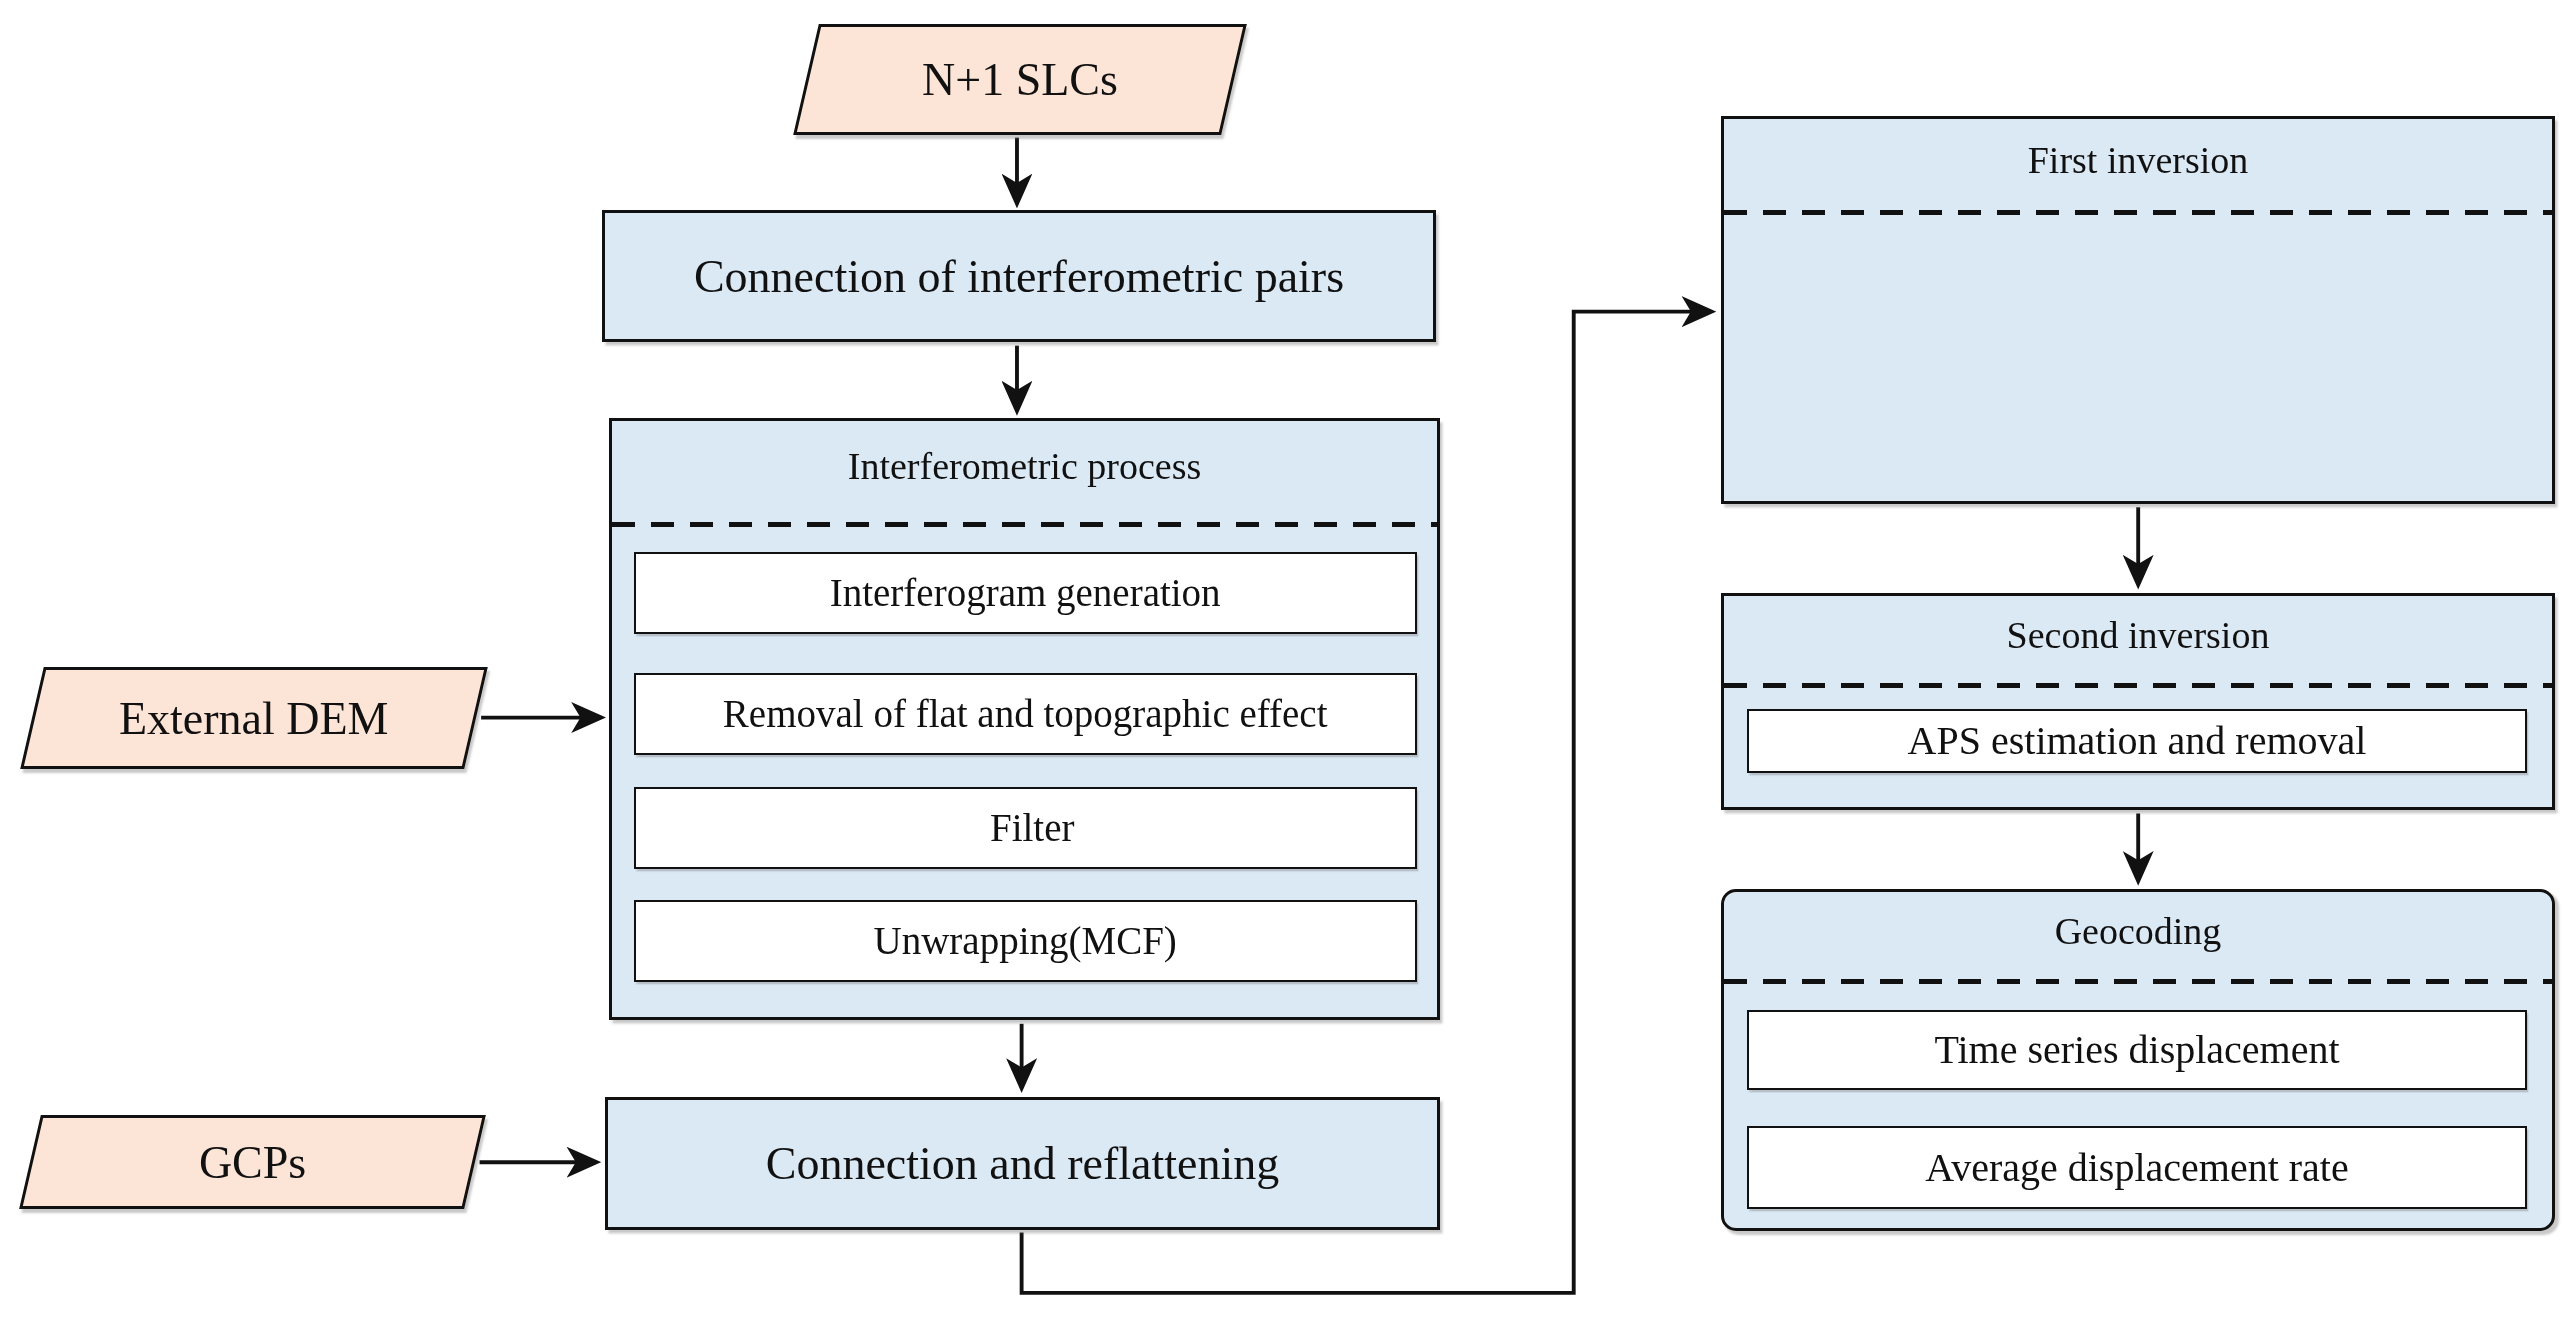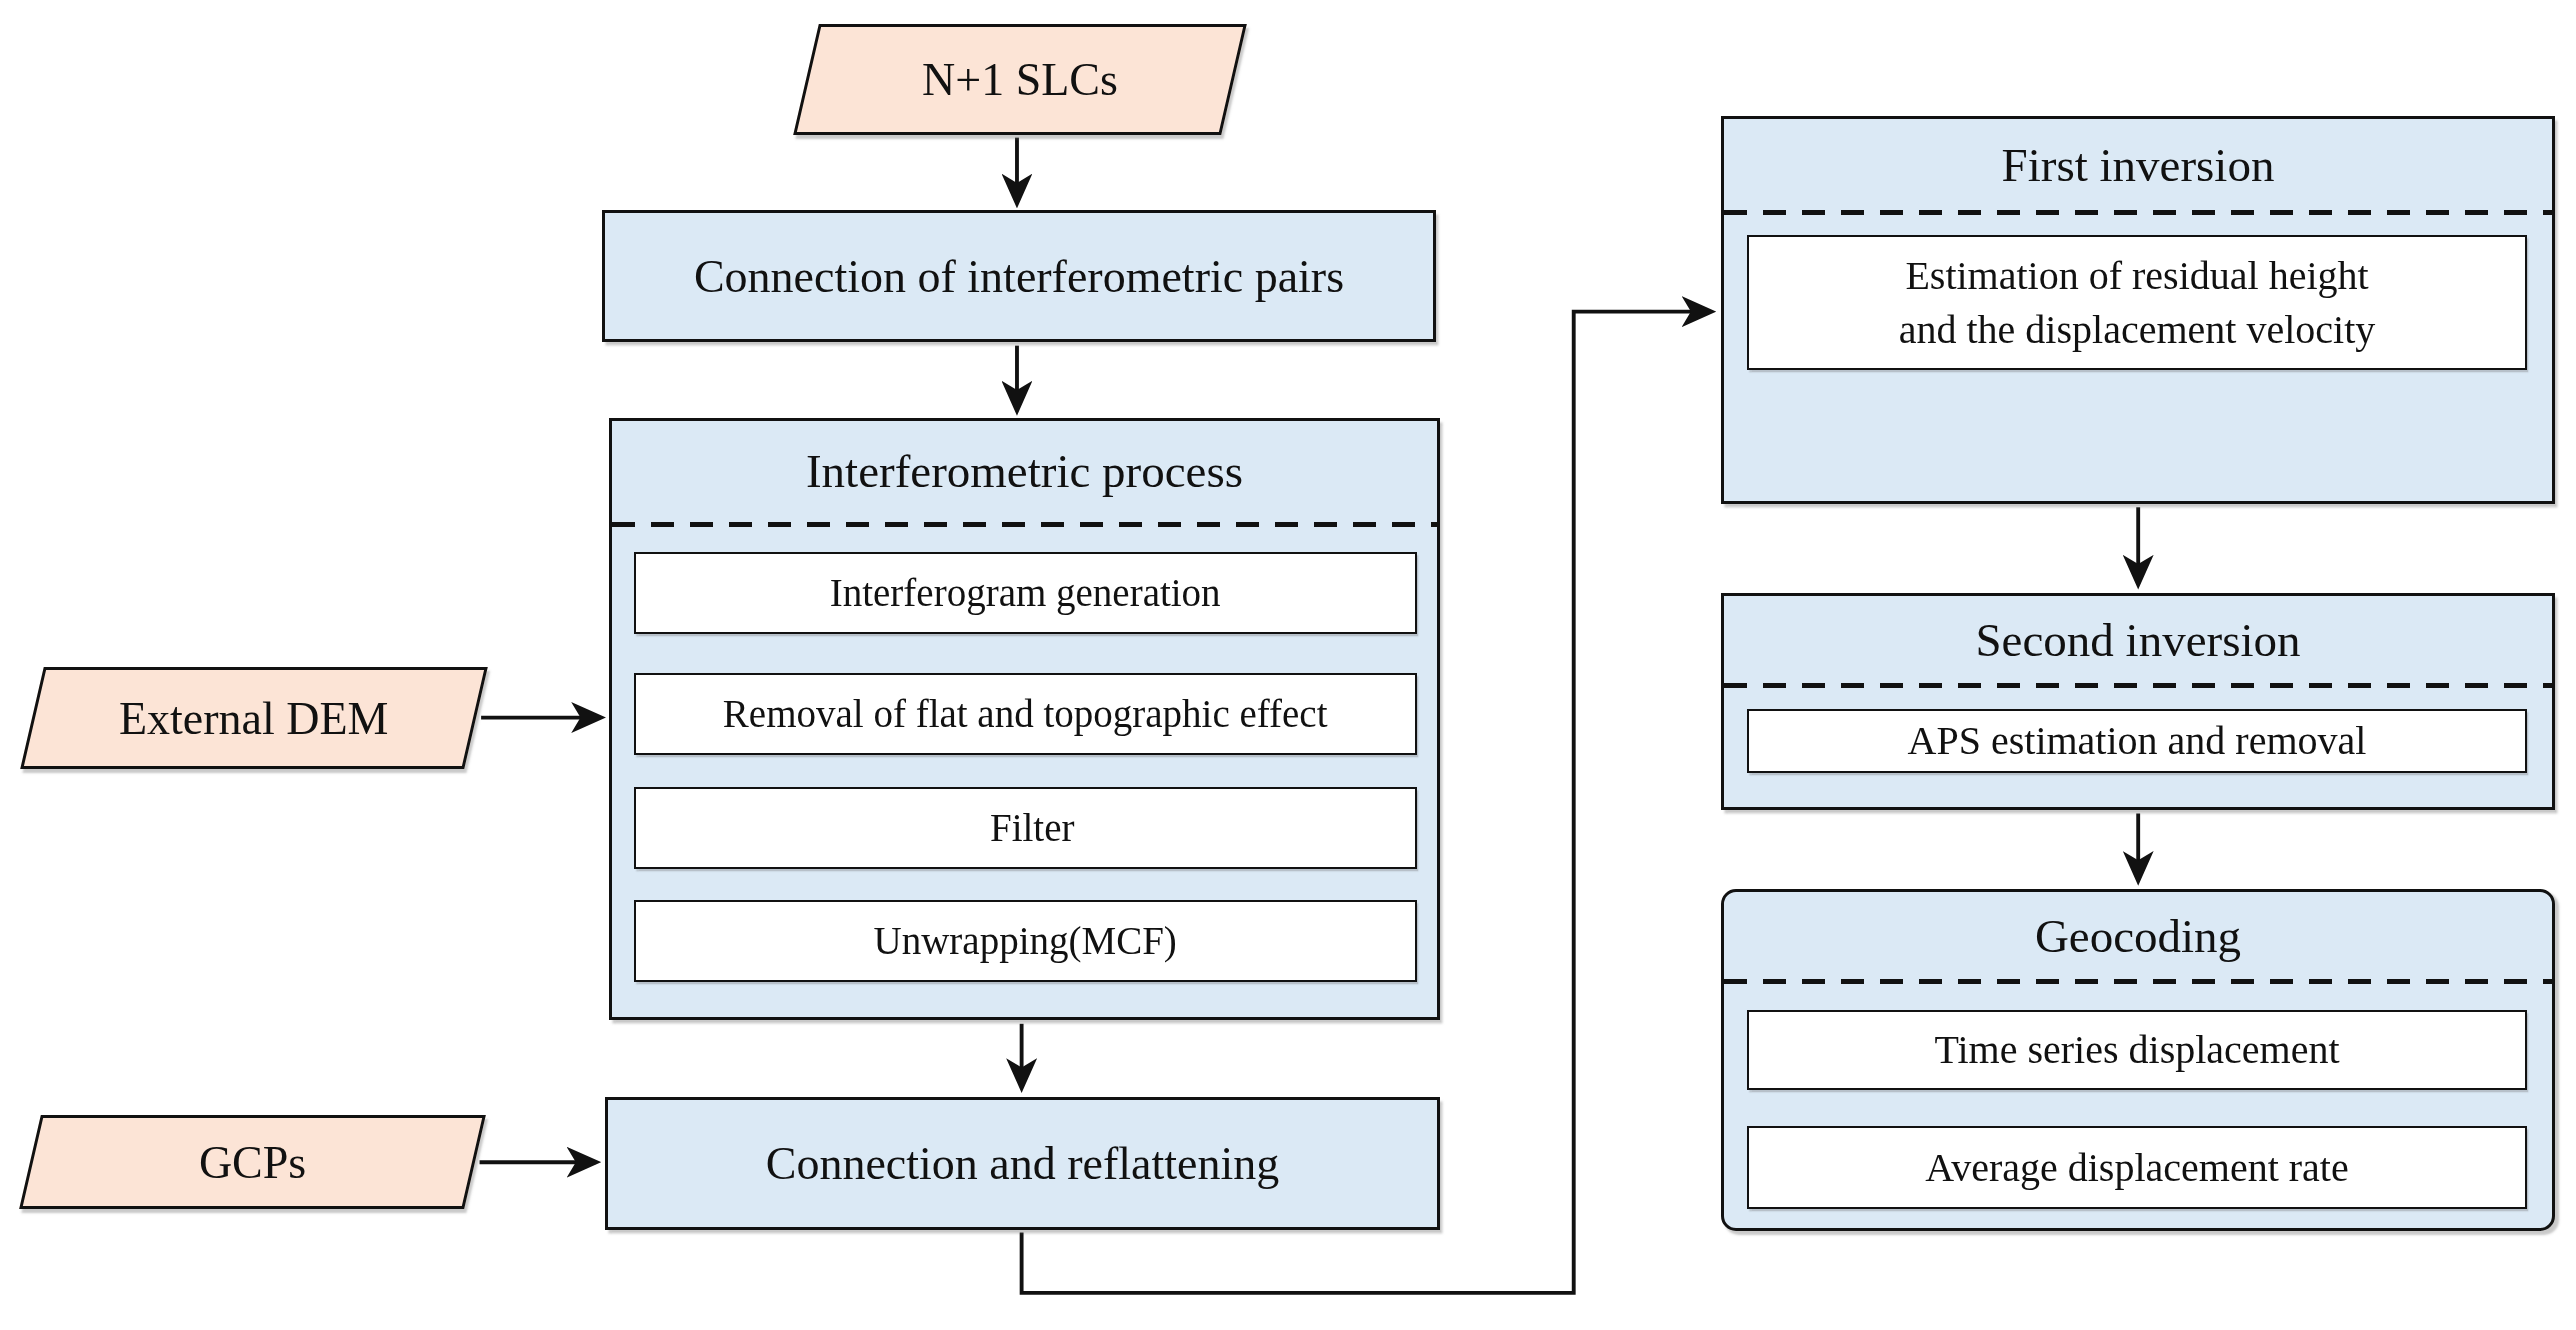--- a/index.html
+++ b/index.html
@@ -22,21 +22,21 @@
     background:var(--process-fill);border:3.1px solid var(--border);
     box-shadow:3.1px 3.9px 2.3px rgba(100,100,100,.35);
     font-size:46px;
   }
   .container{
     position:absolute;box-sizing:border-box;
     background:var(--process-fill);border:3.9px solid var(--border);
     box-shadow:3.1px 3.9px 2.3px rgba(100,100,100,.35);
   }
   .ctitle{
-    position:absolute;left:0;right:0;text-align:center;font-size:47px;
+    position:absolute;left:0;right:0;text-align:center;font-size:38px;
   }
   .dash{
     position:absolute;left:0;right:0;height:5.4px;
     background:repeating-linear-gradient(90deg,var(--border) 0 23px,transparent 23px 39px);
   }
   .white-row{
     position:absolute;box-sizing:border-box;background:var(--box-fill);
     border:2.3px solid var(--border);
     display:flex;flex-direction:column;align-items:center;justify-content:center;
     text-align:center;font-size:39px;line-height:1.35;
@@ -100,24 +100,20 @@
     <span>Connection and reflattening</span>
   </div>
 
   <div class="para" style="left:30px;top:1115px;width:445px;height:94px;">
     <span>GCPs</span>
   </div>
 
   <div class="container" style="left:1721px;top:116px;width:834px;height:388px;">
     <div class="ctitle" style="top:19.3px;">First inversion</div>
     <div class="dash" style="top:91px;"></div>
-    <div class="white-row right-row" style="left:23px;top:116px;width:780px;height:135px;">
-      <div>Estimation of residual height</div>
-      <div>and the displacement velocity</div>
-    </div>
   </div>
 
   <div class="container" style="left:1721px;top:593px;width:834px;height:217px;">
     <div class="ctitle" style="top:17px;">Second inversion</div>
     <div class="dash" style="top:87px;"></div>
     <div class="white-row right-row" style="left:23px;top:113px;width:780px;height:64px;">APS estimation and removal</div>
   </div>
 
   <div class="container" style="left:1721px;top:889px;width:834px;height:342px;border-radius:15px;">
     <div class="ctitle" style="top:17px;">Geocoding</div>

